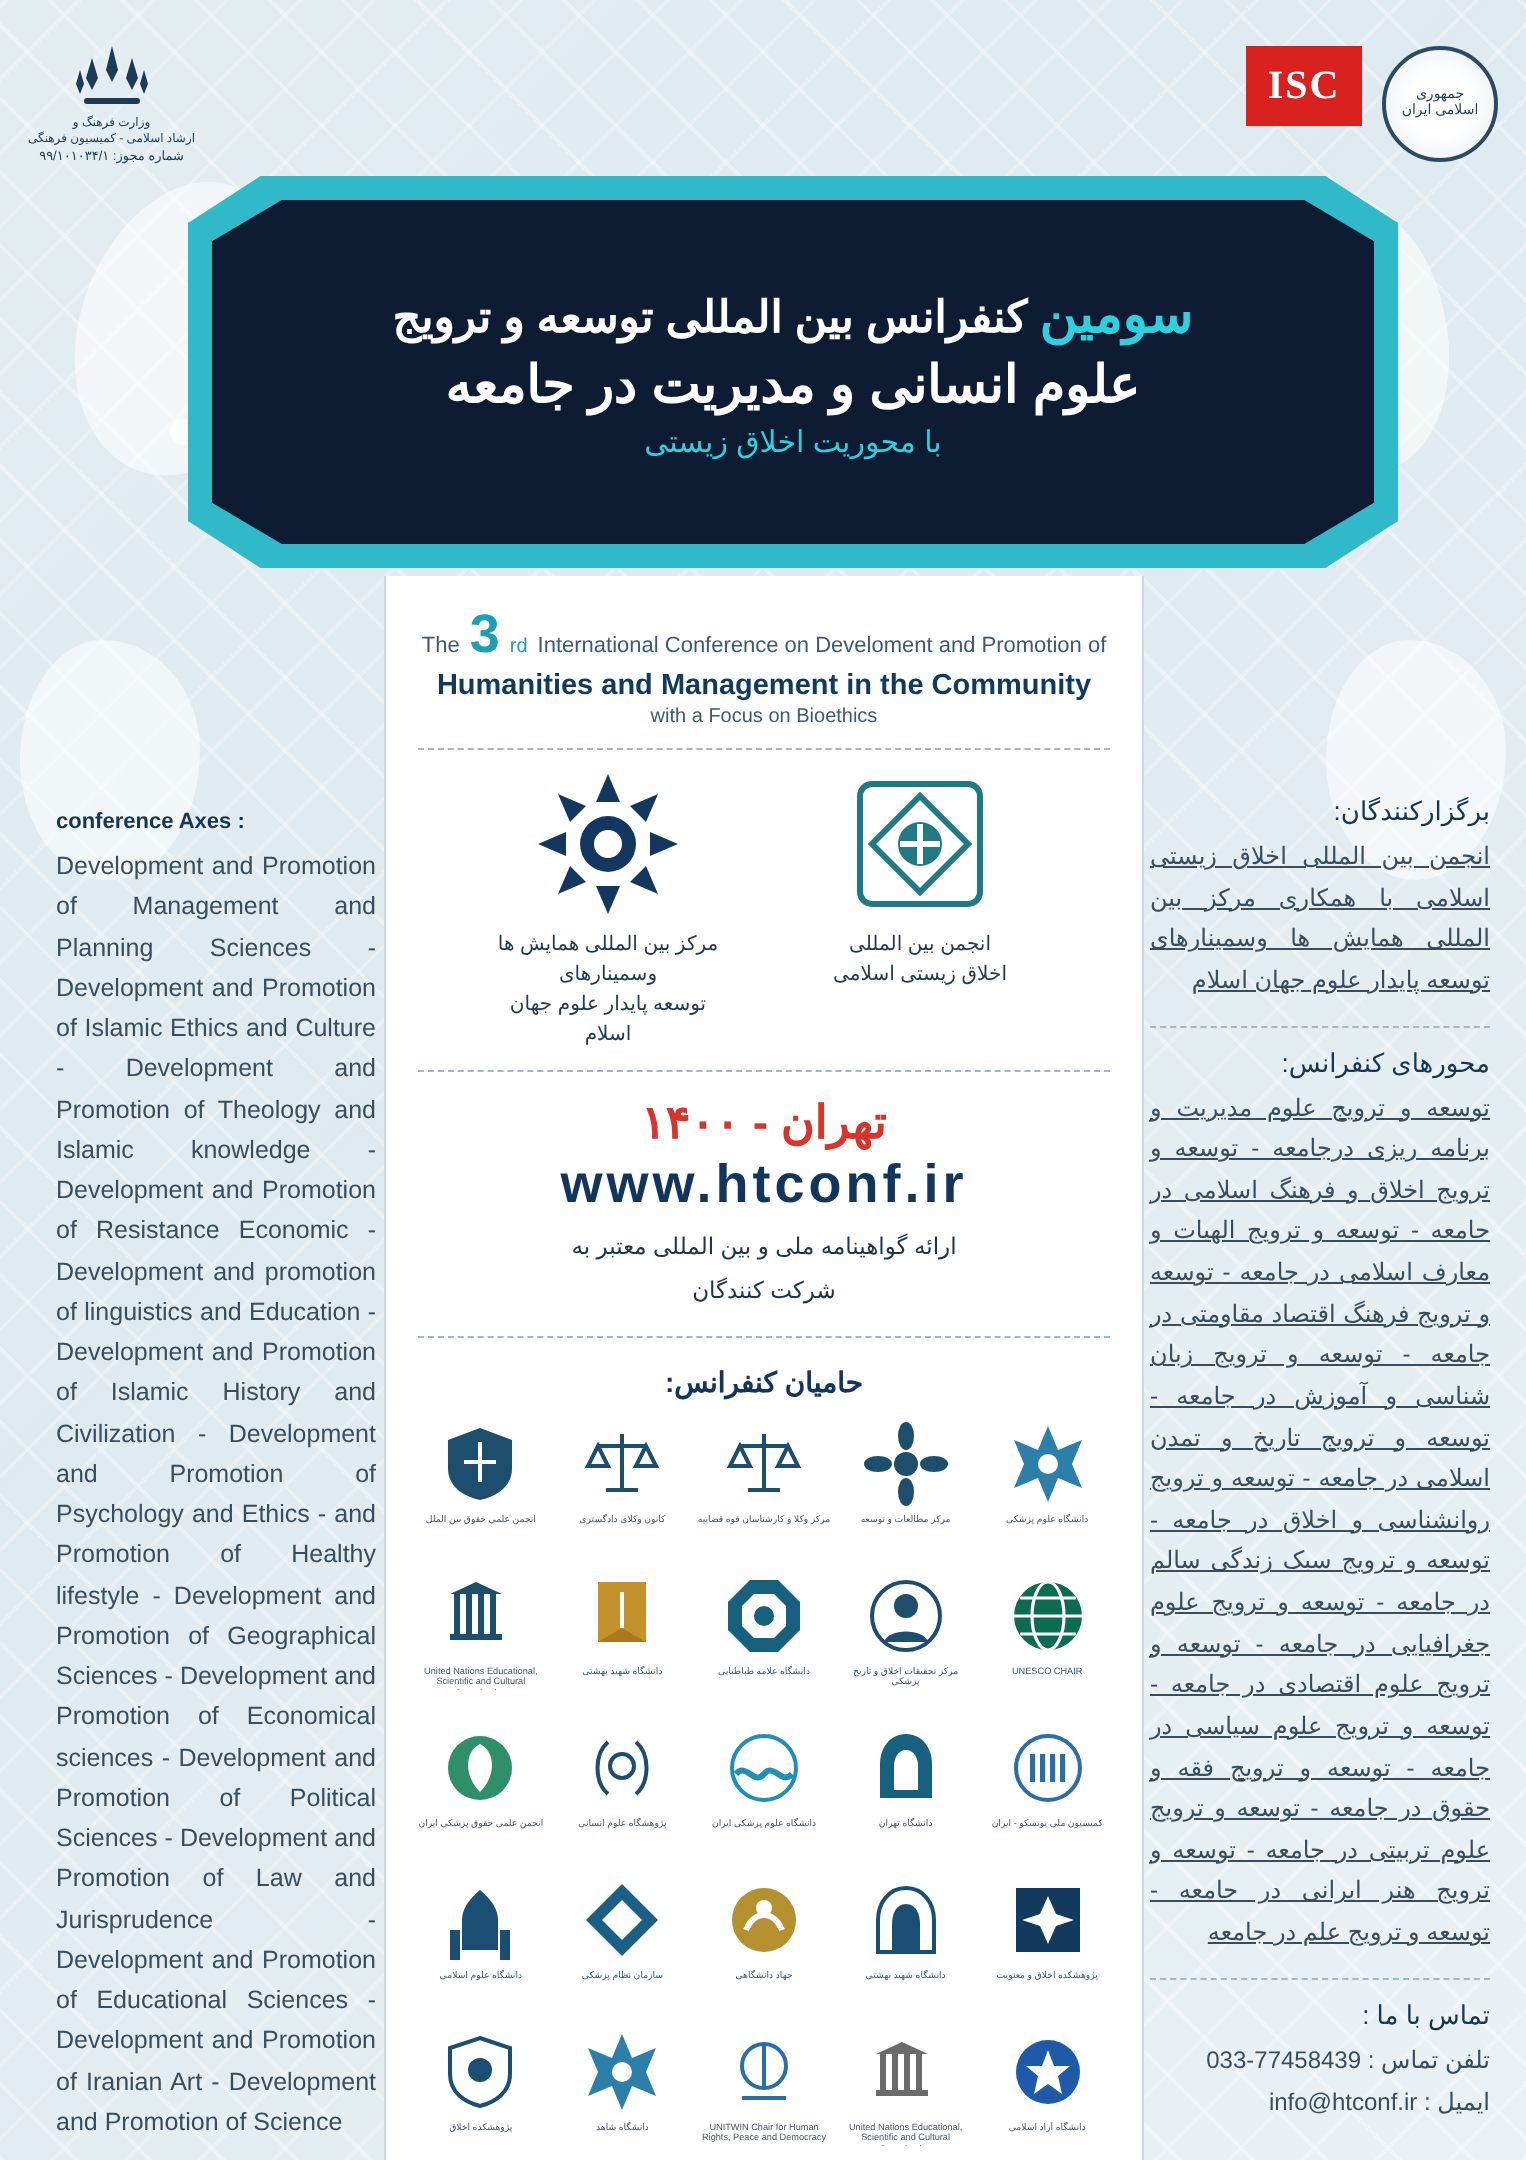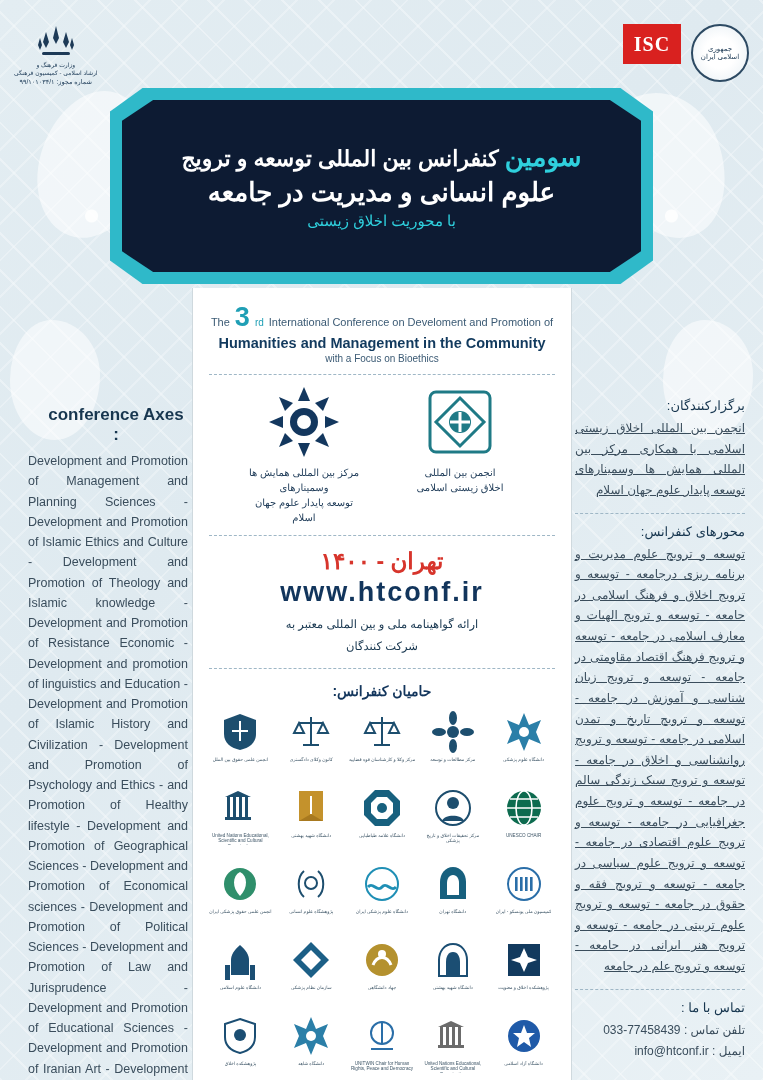--- a/index.html
+++ b/index.html
@@ -31,22 +31,22 @@
   .blob{position:absolute;border-radius:46% 54% 50% 50%/50% 46% 54% 50%;
         background:rgba(255,255,255,.55);}
   .blob.b1{left:40px;top:90px;width:110px;height:150px;transform:rotate(20deg);}
   .blob.b2{right:40px;top:90px;width:110px;height:150px;transform:rotate(-20deg);}
   .blob.b3{left:10px;top:320px;width:90px;height:120px;}
   .blob.b4{right:10px;top:320px;width:90px;height:120px;}
 
   
   .top-bar{
     position:absolute; top:0; left:0; right:0; height:96px;
-    display:flex; align-items:flex-start; justify-content:space-between;
-    padding:24px 14px 0 14px;
+    display:flex; align-items:center; justify-content:space-between;
+    padding:8px 14px 0 14px;
   }
   .logo-left{display:flex; align-items:flex-start; gap:10px;}
   .seal{
     width:58px;height:58px;border-radius:50%;
     border:2px solid #2d4a63;
     display:flex;align-items:center;justify-content:center;
     background:radial-gradient(circle,#ffffff 40%,#e6eef3 100%);
     color:#24405a;font-size:7px;text-align:center;line-height:1.15;
     padding:4px;
   }
@@ -56,21 +56,21 @@
     font-weight:bold;font-size:20px;letter-spacing:1px;
     font-family:"Liberation Serif", serif;
   }
   .gov-logo{display:flex;flex-direction:column;align-items:center;gap:2px;color:#23405c;}
   .gov-emblem{font-size:34px;line-height:28px;color:#1d3a57;}
   .gov-text{font-size:6px;text-align:center;line-height:1.3;}
   .gov-text .lic{font-size:6.5px;}
 
   
   .banner-wrap{
-    position:absolute; top:88px; left:110px; width:543px; height:196px;
+    position:absolute; top:88px; left:94px; width:605px; height:196px;
   }
   .banner-frame{
     position:absolute; inset:0;
     background:#2fb9c9;
     clip-path: polygon(6% 0,94% 0,100% 12%,100% 88%,94% 100%,6% 100%,0 88%,0 12%);
     box-shadow:0 0 0 3px #a9dde6;
   }
   .banner-inner{
     position:absolute; inset:12px;
     background:#0d1b33;
@@ -116,21 +116,21 @@
   }
   .sp{display:flex;flex-direction:column;align-items:center;gap:2px;}
   .sp-mark{width:46px;height:46px;display:flex;align-items:center;justify-content:center;
            color:#1b4b6b;}
   .sp-cap{font-size:4.6px;color:#3d5566;line-height:1.25;height:12px;overflow:hidden;}
 
   
   .col-left{
     position:absolute; left:28px; top:405px; width:160px; text-align:left; direction:ltr;
   }
-  .col-left h3{font-size:17px;color:#17364f;margin:0 0 6px 16px;font-weight:bold;text-align:center;}
+  .col-left h3{font-size:11px;color:#17364f;margin:0 0 6px 0;font-weight:bold;}
   .col-left p{font-size:12.5px;color:#3a4d5c;line-height:1.62;margin:0;text-align:justify;}
 
   
   .col-right{
     position:absolute; right:18px; top:398px; width:170px; text-align:right;
   }
   .col-right h3{font-size:13px;color:#17364f;margin:0 0 5px 0;font-weight:normal;}
   .col-right p{font-size:12px;color:#3a4d5c;line-height:1.72;margin:0;text-align:justify;text-decoration:underline;}
   .sep{border:0;border-top:1px dashed #9fb7c6;margin:12px 0 10px 0;}
   .contact-line{font-size:12px;color:#3a4d5c;line-height:1.8;direction:rtl;}

